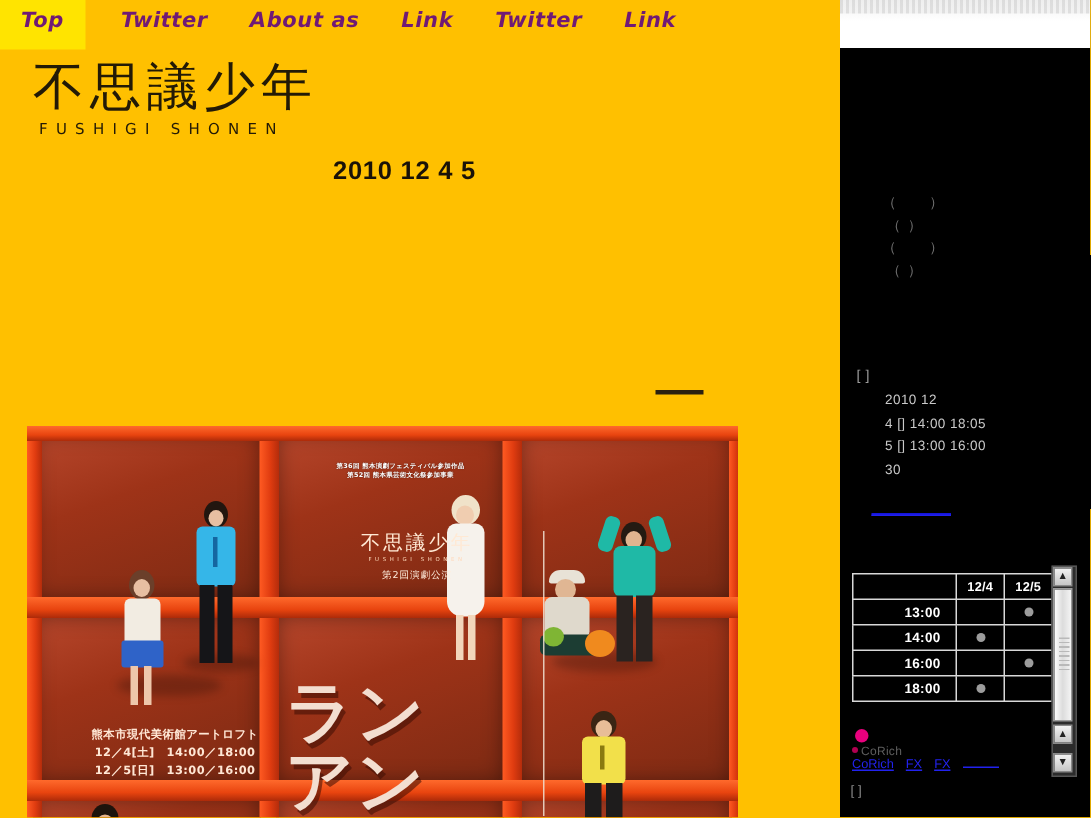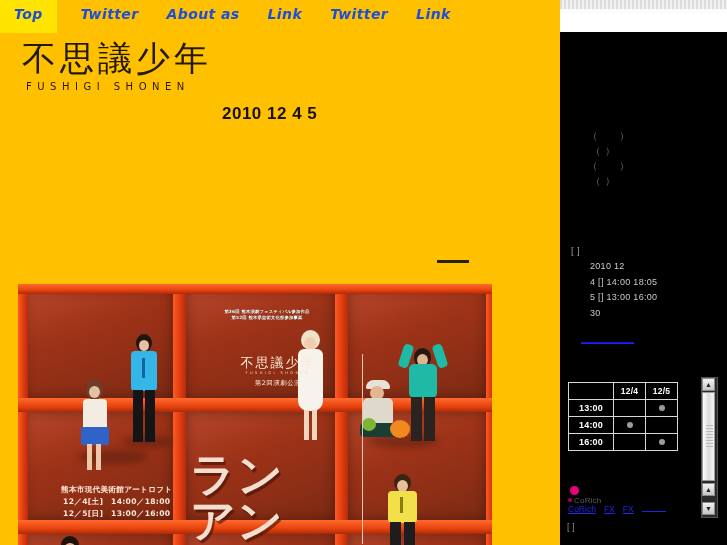--- a/index.html
+++ b/index.html
@@ -12,21 +12,21 @@
   #page{position:relative;width:727px;height:545px;overflow:hidden;background:#ffc000;}
 
   
   #navbar{
     position:absolute;left:0;top:0;width:560px;height:31px;
     background:#ffc000;
     display:flex;align-items:center;
   }
   .nav-item{
     font-family:"DejaVu Sans",sans-serif;
-    font-weight:bold;font-size:14px;color:#1d4ed8;
+    font-weight:bold;font-size:14px;color:#701a75;
     letter-spacing:.4px;
     height:34px;line-height:31px;
     padding:0 14px;
     cursor:pointer;white-space:nowrap;
     font-style:italic;
   }
   .nav-item.active{background:#ffe400;}
   .nav-gap{width:10px;height:1px;}
 
   
@@ -136,21 +136,21 @@
   #sb-table{
     position:absolute;left:8px;top:382px;
     border-collapse:collapse;background:#000;
   }
   #sb-table td,#sb-table th{
     border:1px solid #d8d8d8;color:#fff;background:#000;
     font-family:"Liberation Sans",sans-serif;font-size:8.5px;font-weight:bold;
     width:31px;height:16px;text-align:center;padding:0;letter-spacing:.2px;
   }
   #sb-table th.corner{width:44px;border-color:#d8d8d8;}
-  #sb-table td.tlbl{width:44px;font-size:9px;}
+  #sb-table td.tlbl{width:44px;font-size:9px;padding-left:24px;}
   .dot{display:inline-block;width:6px;height:6px;border-radius:50%;background:#9c9c9c;}
 
   
   #sb-scroll{
     position:absolute;left:701px;top:377px;width:15px;height:139px;
     background:#2b2b2b;border:1px solid #555;
   }
   #sb-scroll .arrow{
     position:absolute;left:0;width:13px;height:13px;
     background:linear-gradient(180deg,#f2f2f2,#c6c6c6);
@@ -365,20 +365,25 @@
       <tr>
         <td class="tlbl">14:00</td>
         <td><span class="dot"></span></td>
         <td></td>
       </tr>
       <tr>
         <td class="tlbl">16:00</td>
         <td></td>
         <td><span class="dot"></span></td>
       </tr>
+      <tr>
+        <td class="tlbl">18:00</td>
+        <td><span class="dot"></span></td>
+        <td></td>
+      </tr>
     </tbody>
       </table>
   </div>
 
   <div id="sb-scroll">
     <div class="arrow up">▲</div>
     <div class="thumb"></div>
     <div class="arrow mid">▲</div>
     <div class="arrow dn">▼</div>
   </div>

